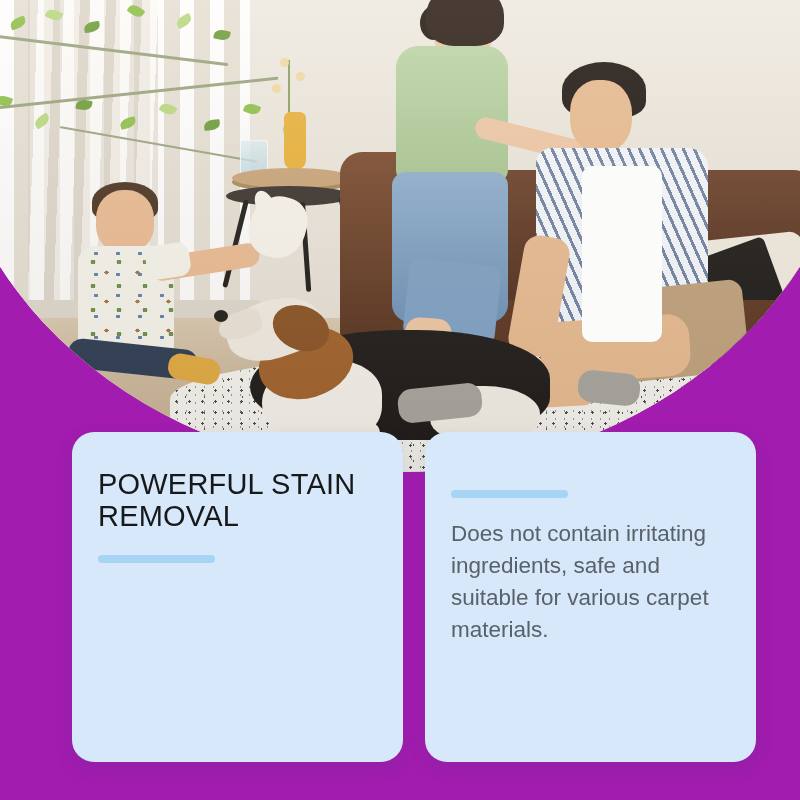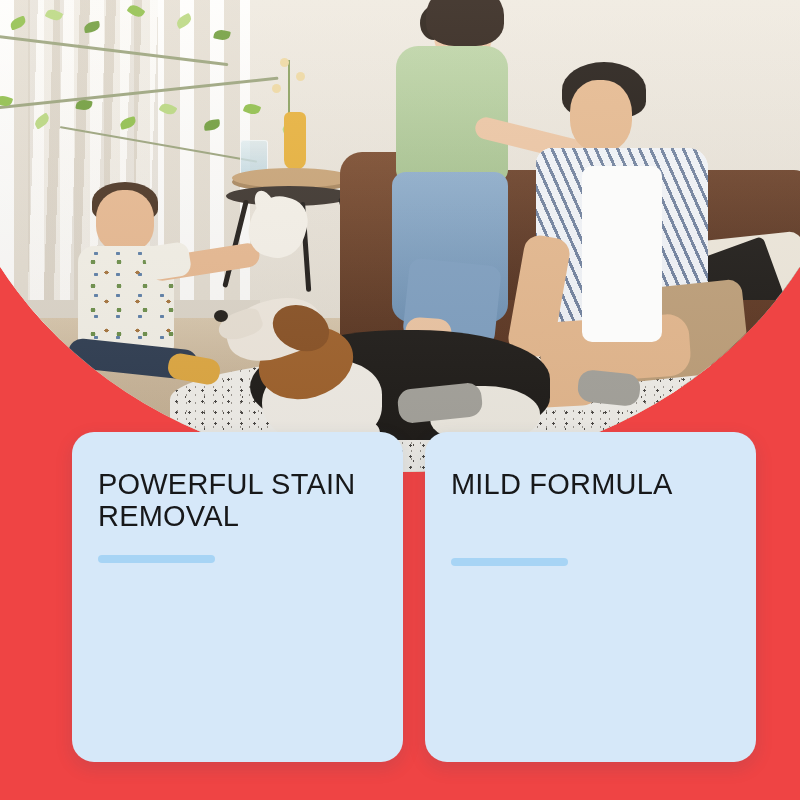--- a/index.html
+++ b/index.html
@@ -12,21 +12,21 @@
     height: 800px;
     overflow: hidden;
     font-family: "Liberation Sans", sans-serif;
     background: #ffffff;
   }
 
   .poster {
     position: relative;
     width: 800px;
     height: 800px;
-    background: #ef4444;
+    background: #a21caf;
     overflow: hidden;
   }
 
   
   .hero-clip {
     position: absolute;
     left: -60px;
     top: -340px;
     width: 920px;
     height: 812px;
@@ -529,18 +529,18 @@
   </div>
 
   <div class="cards">
 
     <div class="card">
       <h2 class="card-title">POWERFUL STAIN REMOVAL</h2>
       <div class="card-rule"></div>
     </div>
 
     <div class="card">
-      <h2 class="card-title short">MILD FORMULA</h2>
       <div class="card-rule"></div>
+      <p class="card-body">Does not contain irritating ingredients, safe and suitable for various carpet materials.</p>
     </div>
 
   </div>
 </div>
 
 </body></html>

